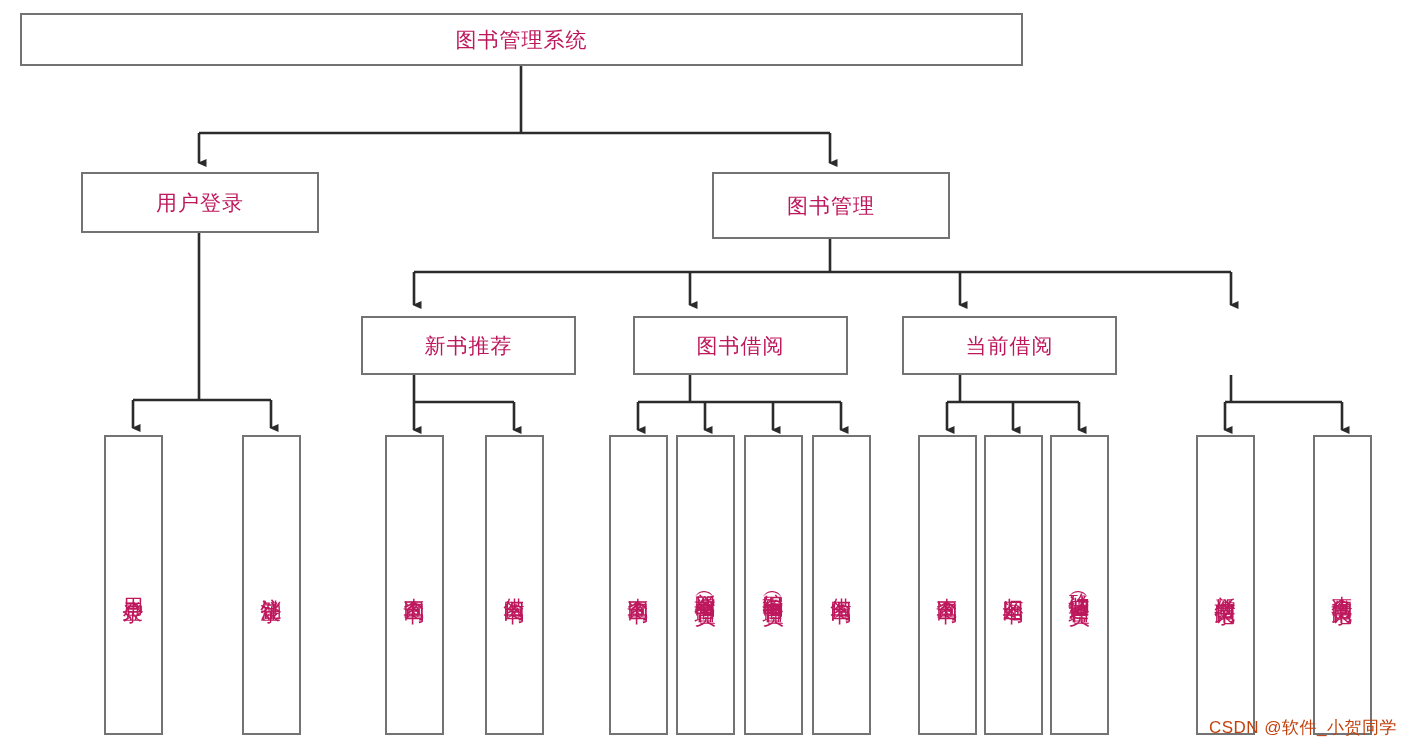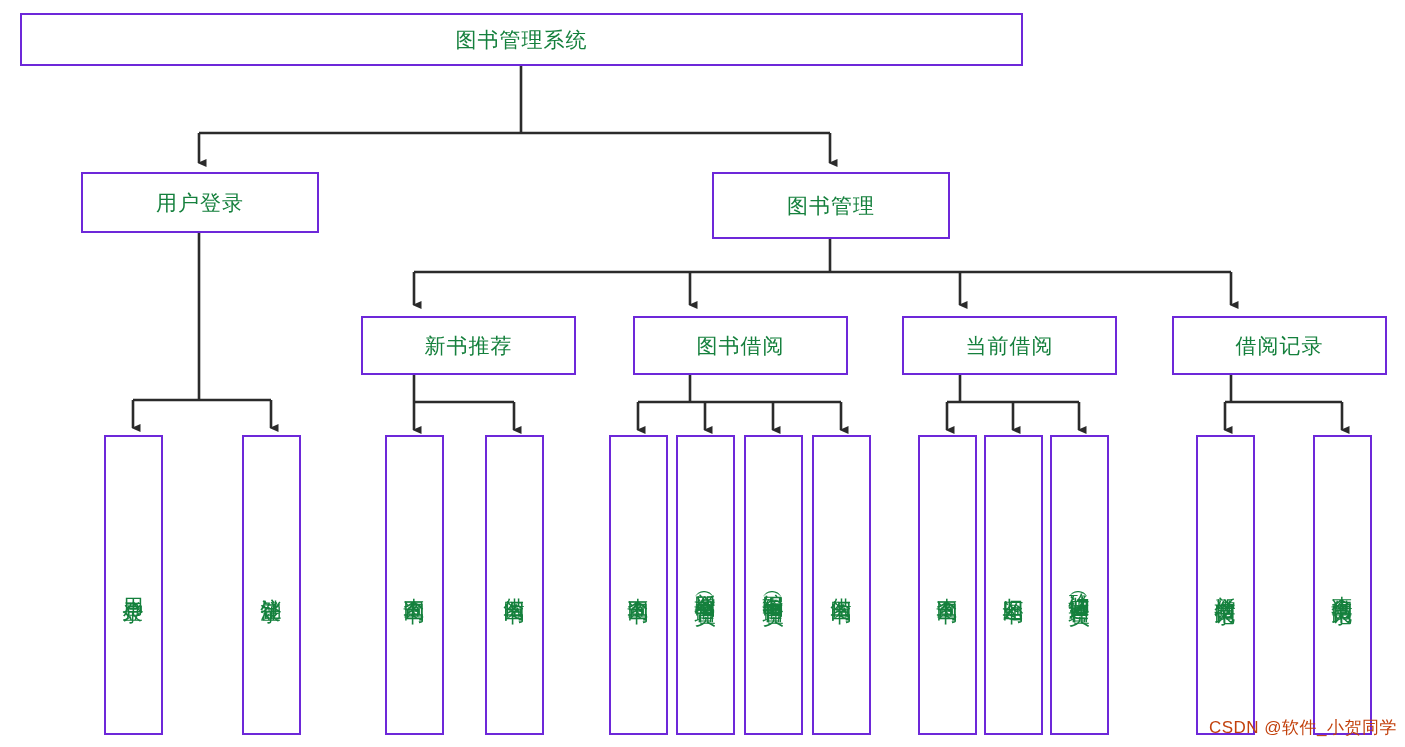--- a/index.html
+++ b/index.html
@@ -13,26 +13,26 @@
   #canvas {
     position: relative;
     width: 1405px;
     height: 747px;
     background: #ffffff;
     overflow: hidden;
   }
   .box {
     position: absolute;
     box-sizing: border-box;
-    border: 2px solid #6d28d9;
+    border: 2px solid #737373;
     background: #ffffff;
     display: flex;
     align-items: center;
     justify-content: center;
-    color: #15803d;
+    color: #be185d;
   }
   .box.hbox {
     font-size: 21px;
     letter-spacing: 1px;
   }
   .box.vbox {
     writing-mode: vertical-rl;
     text-orientation: upright;
     font-size: 21px;
     letter-spacing: 2px;
@@ -135,23 +135,20 @@
 
   <div class="box hbox" style="left:361px; top:316px; width:215px; height:59px;">
     <span>新书推荐</span>
   </div>
   <div class="box hbox" style="left:633px; top:316px; width:215px; height:59px;">
     <span>图书借阅</span>
   </div>
   <div class="box hbox" style="left:902px; top:316px; width:215px; height:59px;">
     <span>当前借阅</span>
   </div>
-  <div class="box hbox" style="left:1172px; top:316px; width:215px; height:59px;">
-    <span>借阅记录</span>
-  </div>
 
   <div class="box vbox" style="left:104px; top:435px; width:59px; height:300px;">
     <span class="vtext">用户登录</span>
   </div>
   <div class="box vbox" style="left:242px; top:435px; width:59px; height:300px;">
     <span class="vtext">注销登录</span>
   </div>
 
   <div class="box vbox" style="left:385px; top:435px; width:59px; height:300px;">
     <span class="vtext">查询图书</span>

